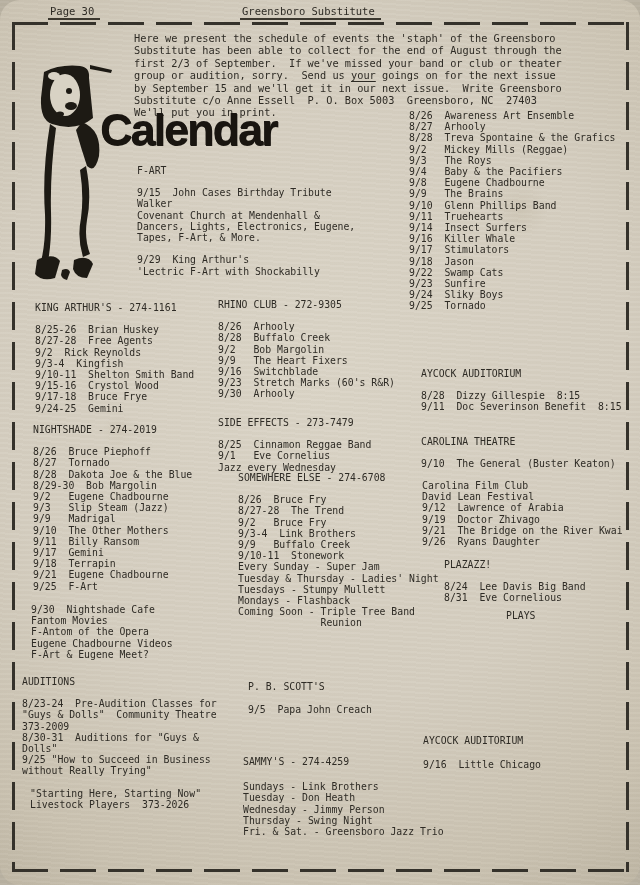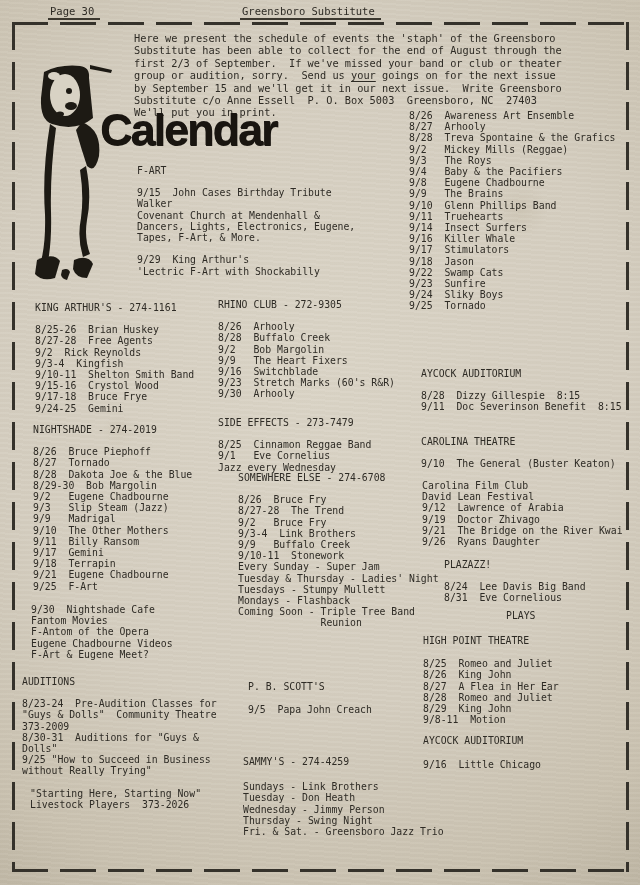--- a/index.html
+++ b/index.html
@@ -7,20 +7,21 @@
     width:640px;height:885px;
     background:#b9b2a2;
     font-family:"DejaVu Sans Mono", monospace;
     color:#2e2b25;
     position:relative;overflow:hidden;
   }
   .page{
     position:absolute;inset:0;
     background:
       radial-gradient(ellipse 90% 70% at 48% 42%, #dbd5c7 0%, #d5cec0 55%, #cac2b1 85%, #bfb7a5 100%);
+    border-radius: 20px;
   }
   .grain{
     position:absolute;inset:0;pointer-events:none;
     background:
       repeating-linear-gradient(4deg, rgba(255,255,255,0.03) 0 2px, rgba(60,50,30,0.02) 2px 5px),
       radial-gradient(circle 40px at 520px 210px, rgba(120,100,60,0.08), transparent 70%),
       radial-gradient(circle 30px at 300px 540px, rgba(120,100,60,0.07), transparent 70%),
       radial-gradient(circle 25px at 120px 430px, rgba(120,100,60,0.06), transparent 70%);
   }
   .abs{position:absolute;}
@@ -279,31 +280,20 @@
   <div class="abs" style="left:444px;top:559px;">
     <div class="sec-head">PLAZAZZ!</div>
     <div>
         <div class="line">8/24  Lee Davis Big Band</div>
         <div class="line">8/31  Eve Cornelious</div>
       </div>
   </div>
 
   <div class="abs plays" style="left:506px;top:610px;">PLAYS</div>
 
-  <div class="abs" style="left:423px;top:635px;">
-    <div class="sec-head" style="margin-bottom:12px;">HIGH POINT THEATRE</div>
-    <div>
-        <div class="line">8/25  Romeo and Juliet</div>
-        <div class="line">8/26  King John</div>
-        <div class="line">8/27  A Flea in Her Ear</div>
-        <div class="line">8/28  Romeo and Juliet</div>
-        <div class="line">8/29  King John</div>
-        <div class="line">9/8-11  Motion</div>
-      </div>
-  </div>
 
   <div class="abs" style="left:423px;top:735px;">
     <div class="sec-head" style="margin-bottom:13px;">AYCOCK AUDITORIUM</div>
     <div>
         <div class="line">9/16  Little Chicago</div>
       </div>
   </div>
 </div>
 
 </body></html>

